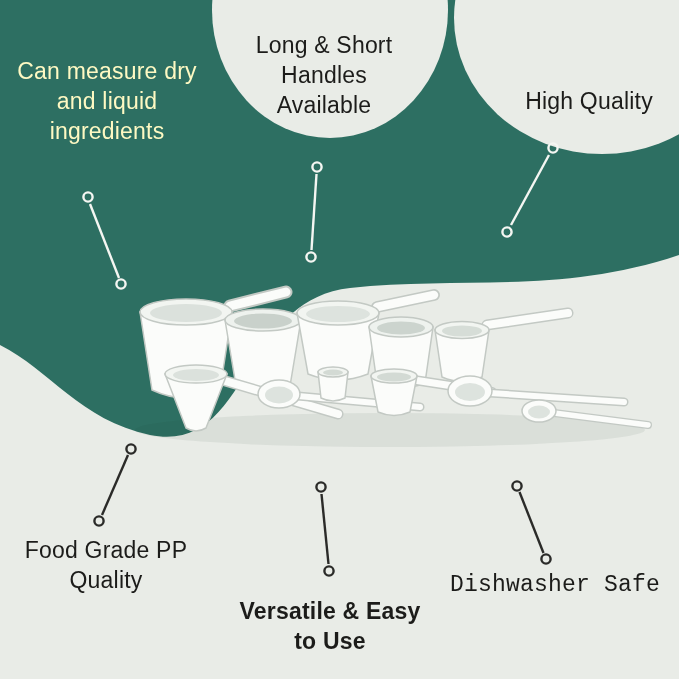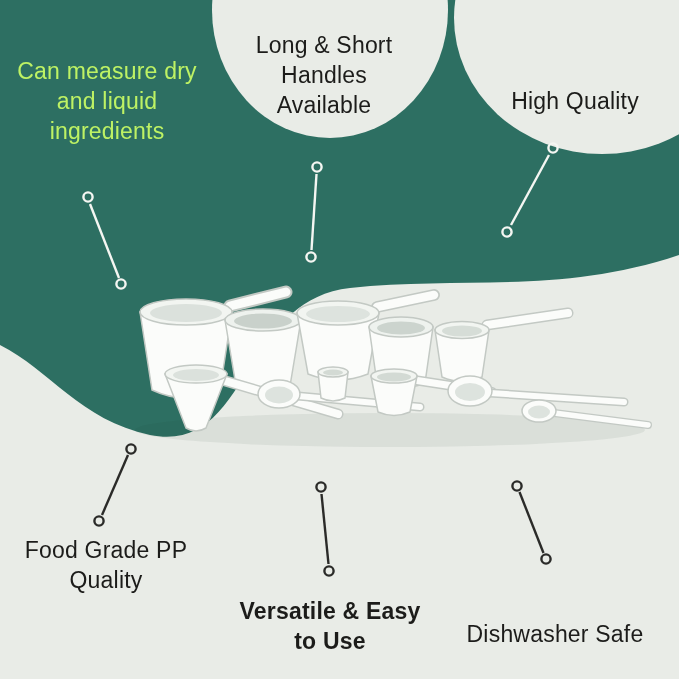--- a/index.html
+++ b/index.html
@@ -12,27 +12,27 @@
   }
   .bg-svg{position:absolute;left:0;top:0;width:679px;height:679px;display:block;}
   .callout{
     position:absolute;
     font-size:23px;
     line-height:1.3;
     letter-spacing:.2px;
     text-align:center;
     color:#1c1c1a;
   }
-  .callout.light{color:#bef264;}
+  .callout.light{color:#fef9c3;}
   .c-dry{left:6px;top:57px;width:202px;}
   .c-handles{left:240px;top:31px;width:168px;}
-  .c-quality{left:494px;top:87px;width:162px;}
+  .c-quality{left:508px;top:87px;width:162px;}
   .c-foodgrade{left:10px;top:536px;width:192px;}
   .c-versatile{left:226px;top:597px;width:208px;font-weight:bold;}
-  .c-dishwasher{left:447px;top:620px;width:216px;}
+  .c-dishwasher{left:447px;top:571px;width:216px;font-family:Liberation Mono, monospace;}
 </style>
 </head>
 <body>
 
 <div class="canvas">
 
   <svg class="bg-svg" viewBox="0 0 679 679" aria-hidden="true">
 
     <rect x="0" y="0" width="679" height="679" fill="#2d6f62"></rect>
     <ellipse cx="330" cy="10" rx="118" ry="128" fill="#e9ece7"></ellipse>

